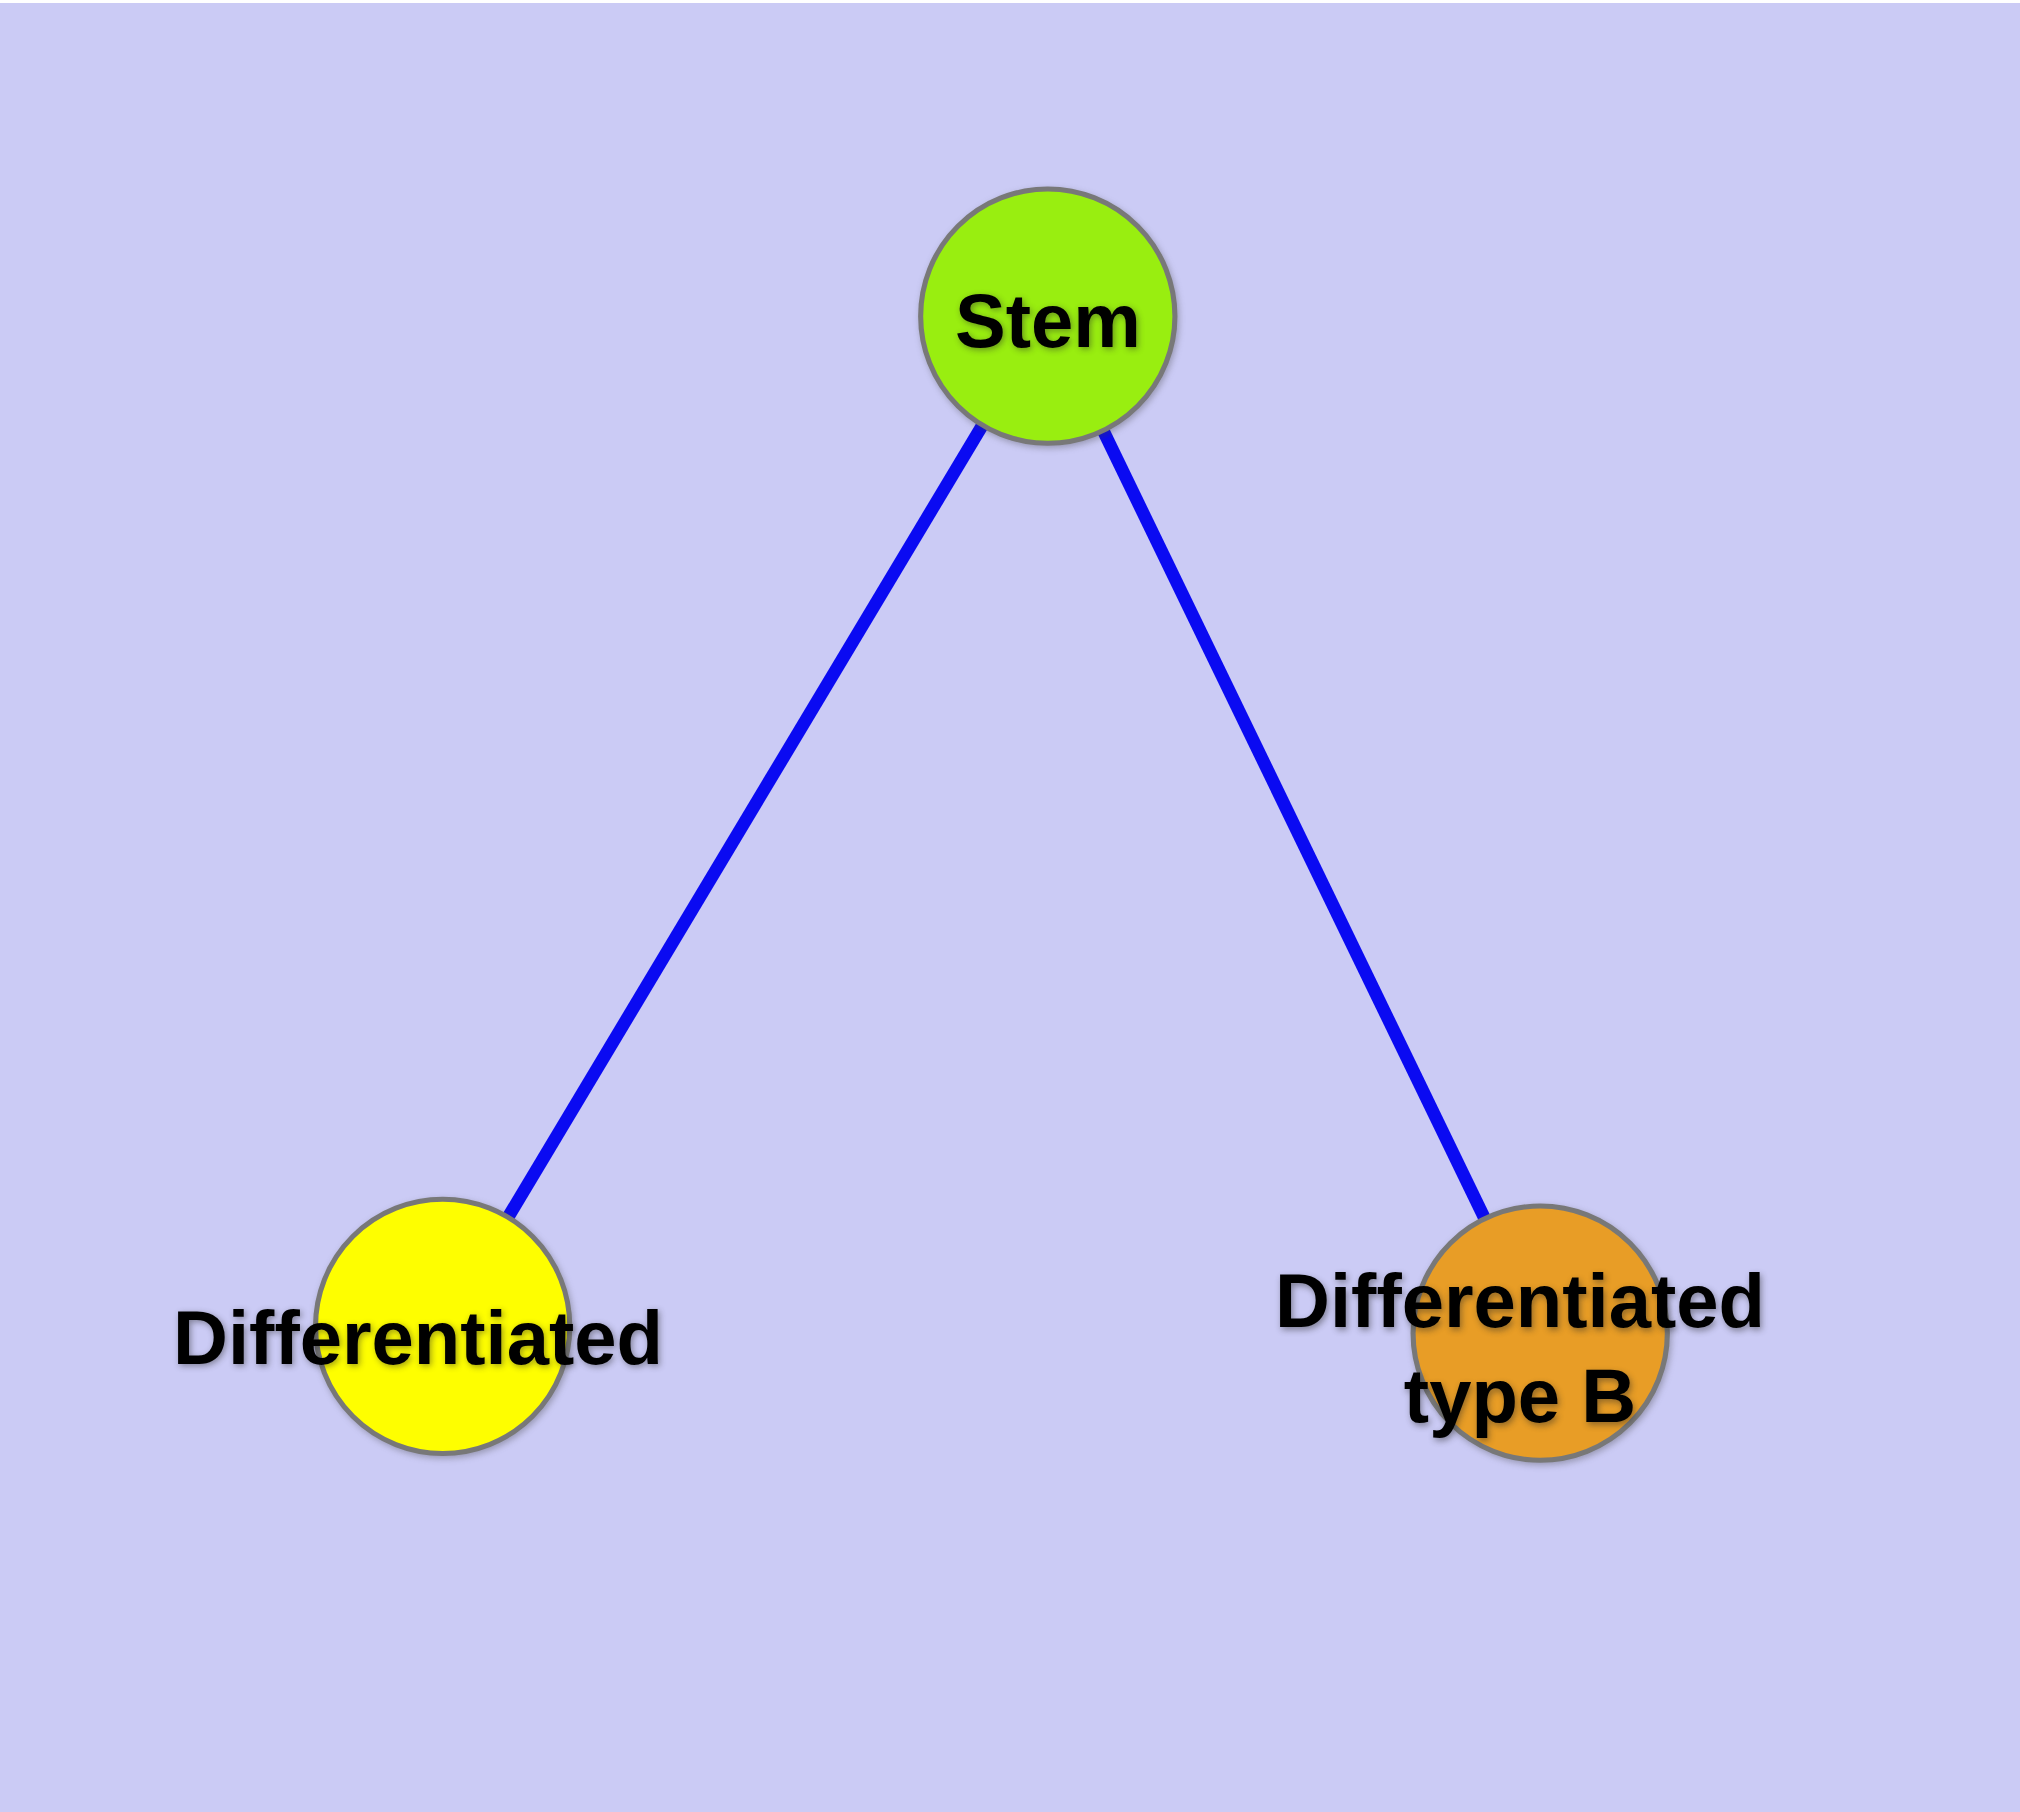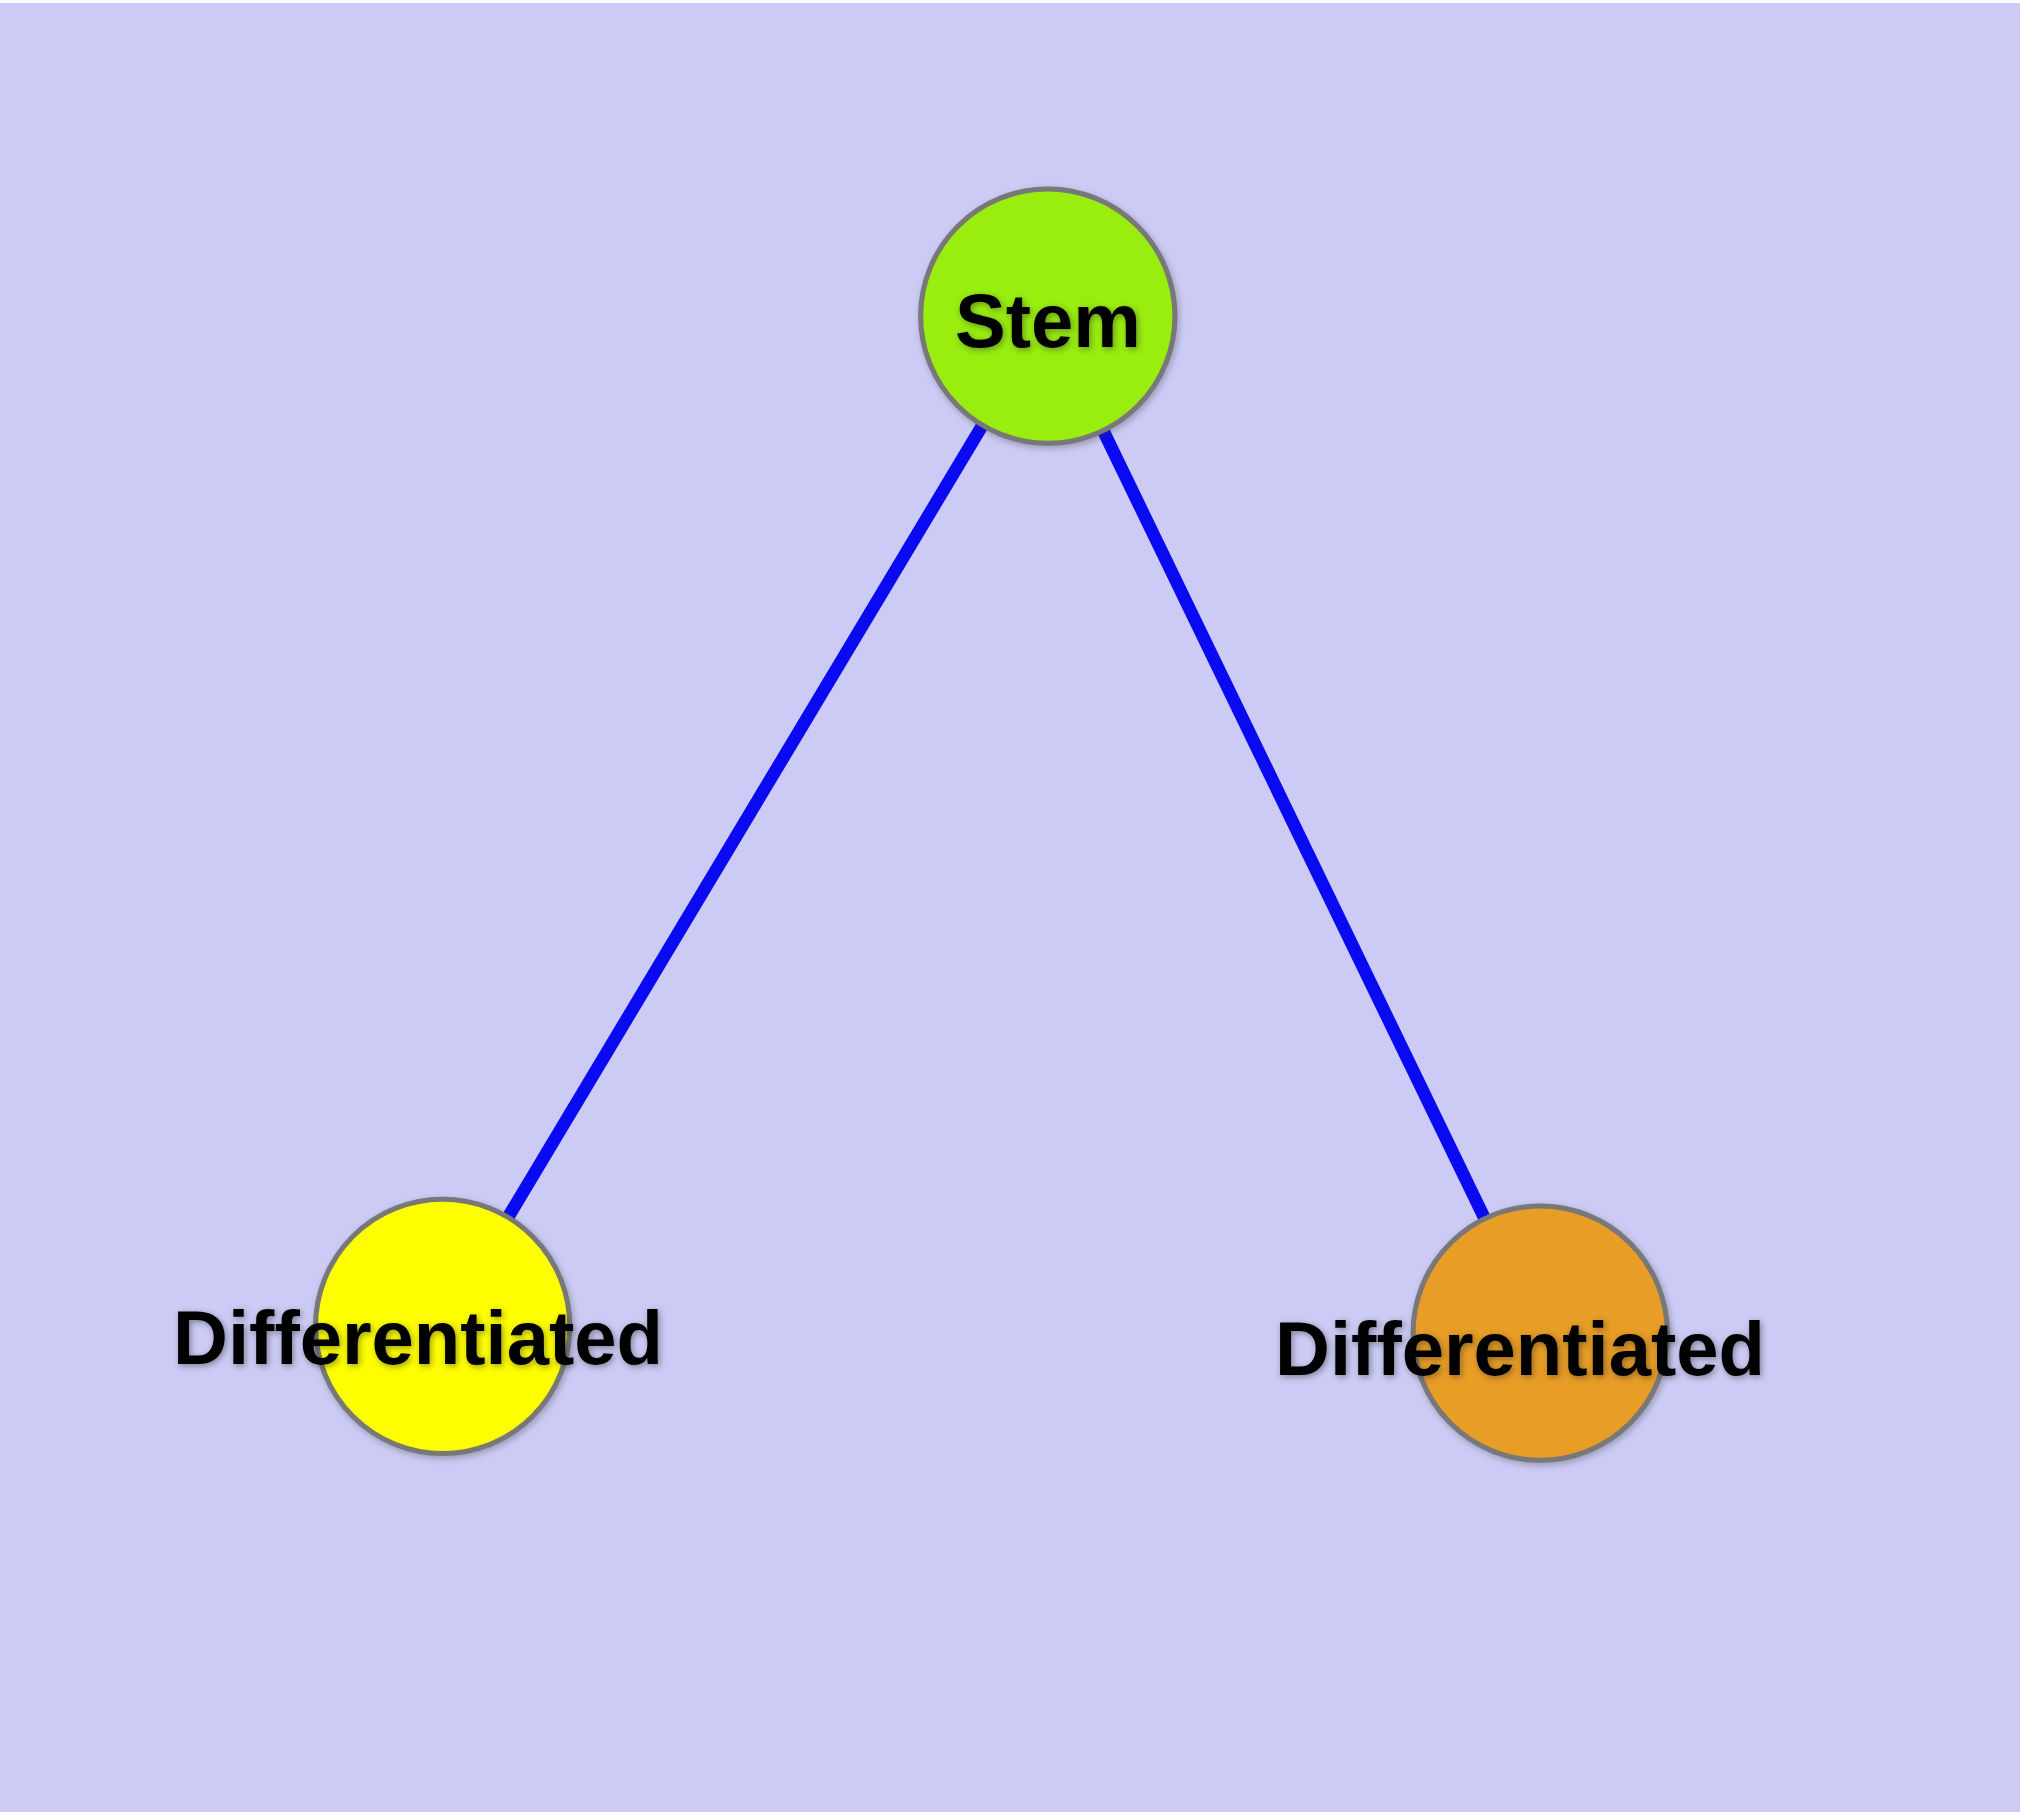--- a/index.html
+++ b/index.html
@@ -58,16 +58,17 @@
   </svg>
 
   <div class="node-label" style="left:1048px; top:320px;">Stem</div>
 
   <div class="node-label" style="left:418px; top:1337px;">
     <span>Differentiated</span><br>
   </div>
 
   <div class="node-label" style="left:1520px; top:1348px;">
     <span>Differentiated</span><br>
+    <span>type B</span>
   </div>
 
 </div>
 
 
 </body></html>

